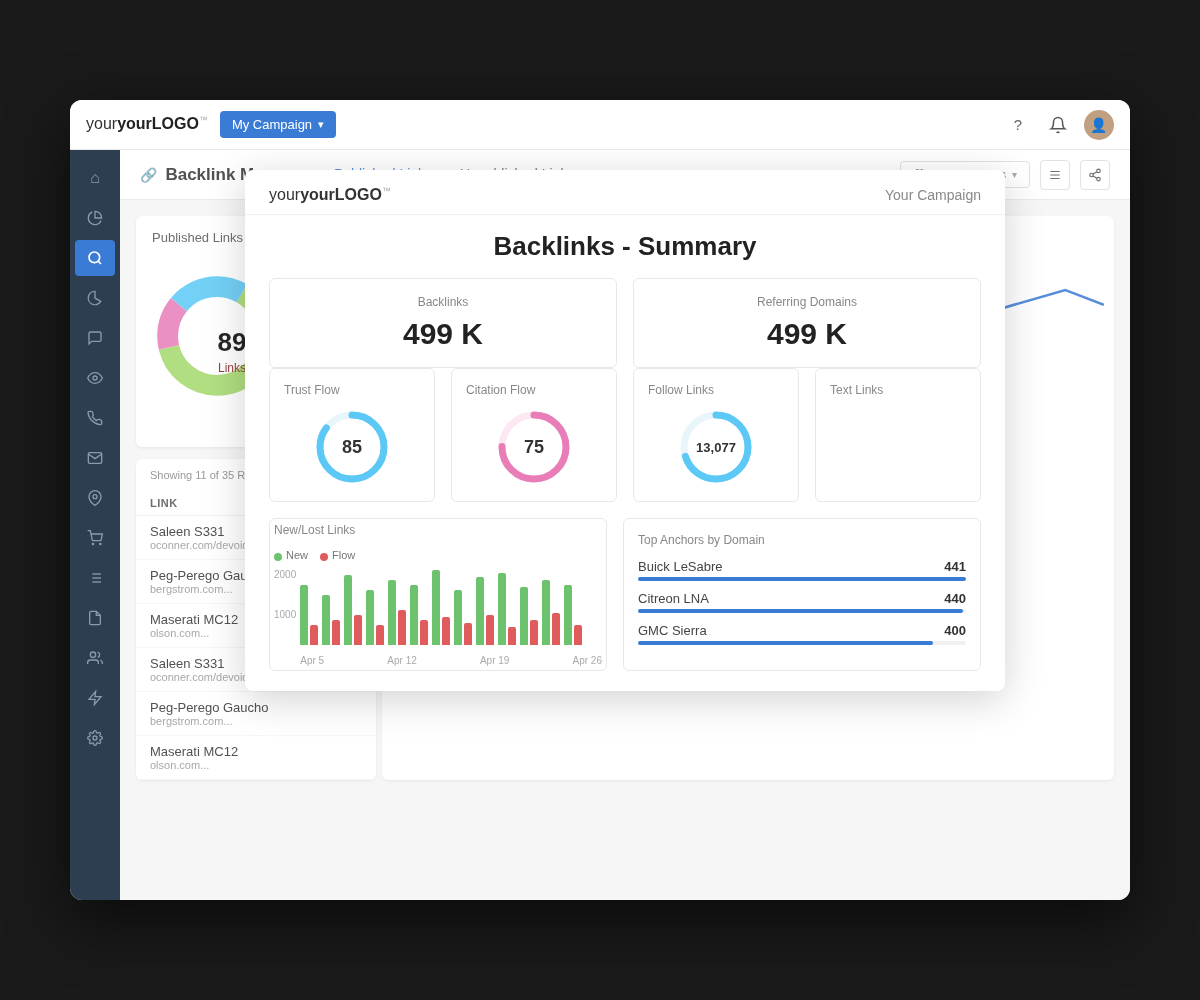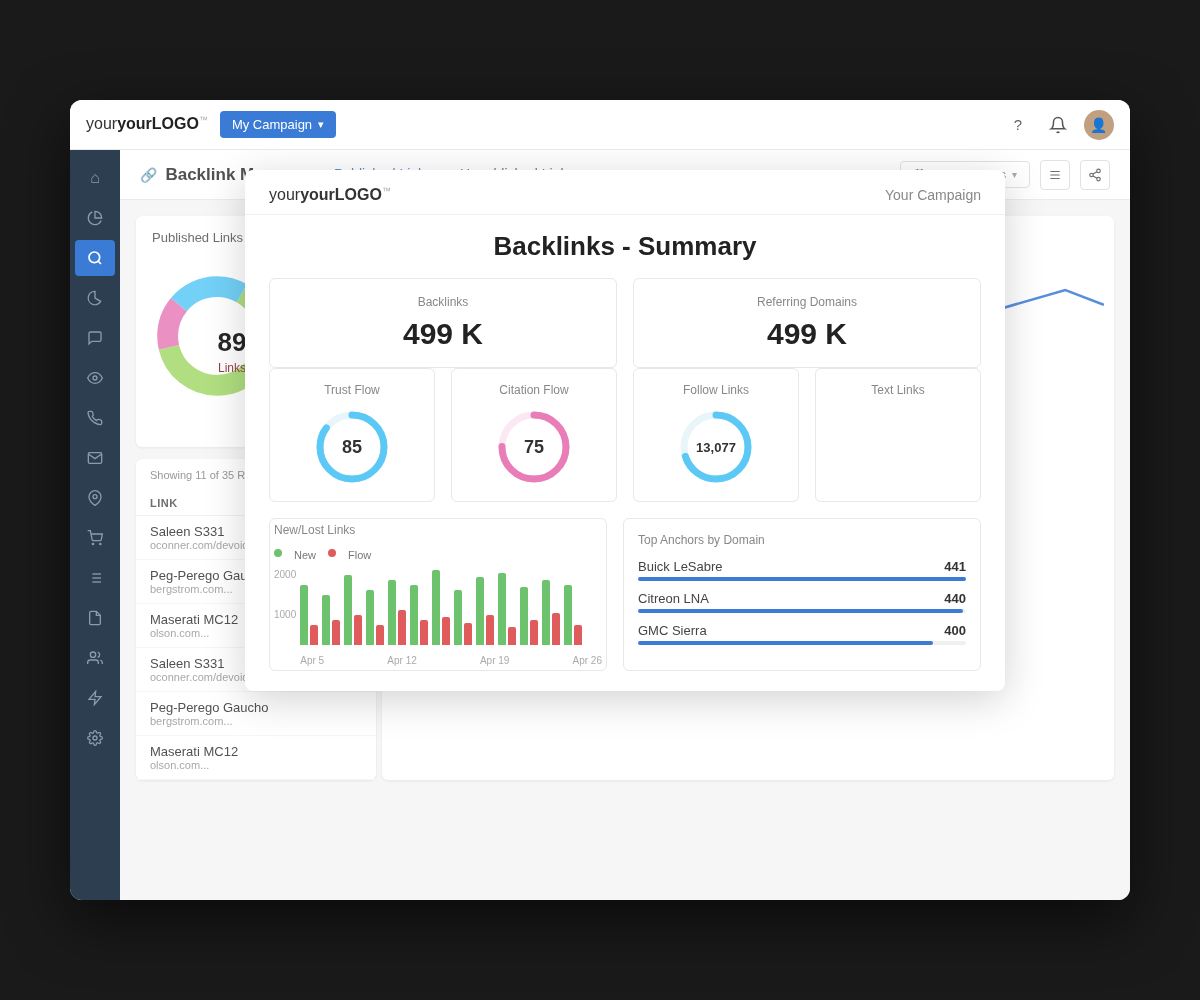--- a/index.html
+++ b/index.html
@@ -330,21 +330,21 @@
     .gauges-row {
       display: flex;
       gap: 16px;
       margin-bottom: 16px;
     }
     .gauge-card {
       flex: 1;
       border: 1px solid #e8e8e8;
       border-radius: 6px;
       padding: 14px;
-      text-align: center;
+      text-align: left;
     }
     .gauge-label {
       font-size: 12px;
       color: #888;
       margin-bottom: 10px;
     }
     .gauge-container {
       position: relative;
       width: 80px;
       height: 80px;
@@ -428,22 +428,22 @@
       background: #3a7bd5;
       border-radius: 2px;
     }
     .chart-legend {
       display: flex;
       gap: 12px;
       margin-bottom: 8px;
     }
     .chart-legend-item {
       display: flex;
-      align-items: flex-start;
-      gap: 12px;
+      align-items: flex-end;
+      gap: 4px;
       font-size: 11px;
       color: #777;
     }
     .legend-dot-small {
       width: 8px;
       height: 8px;
       border-radius: 50%;
     }
     .y-labels {
       display: flex;

